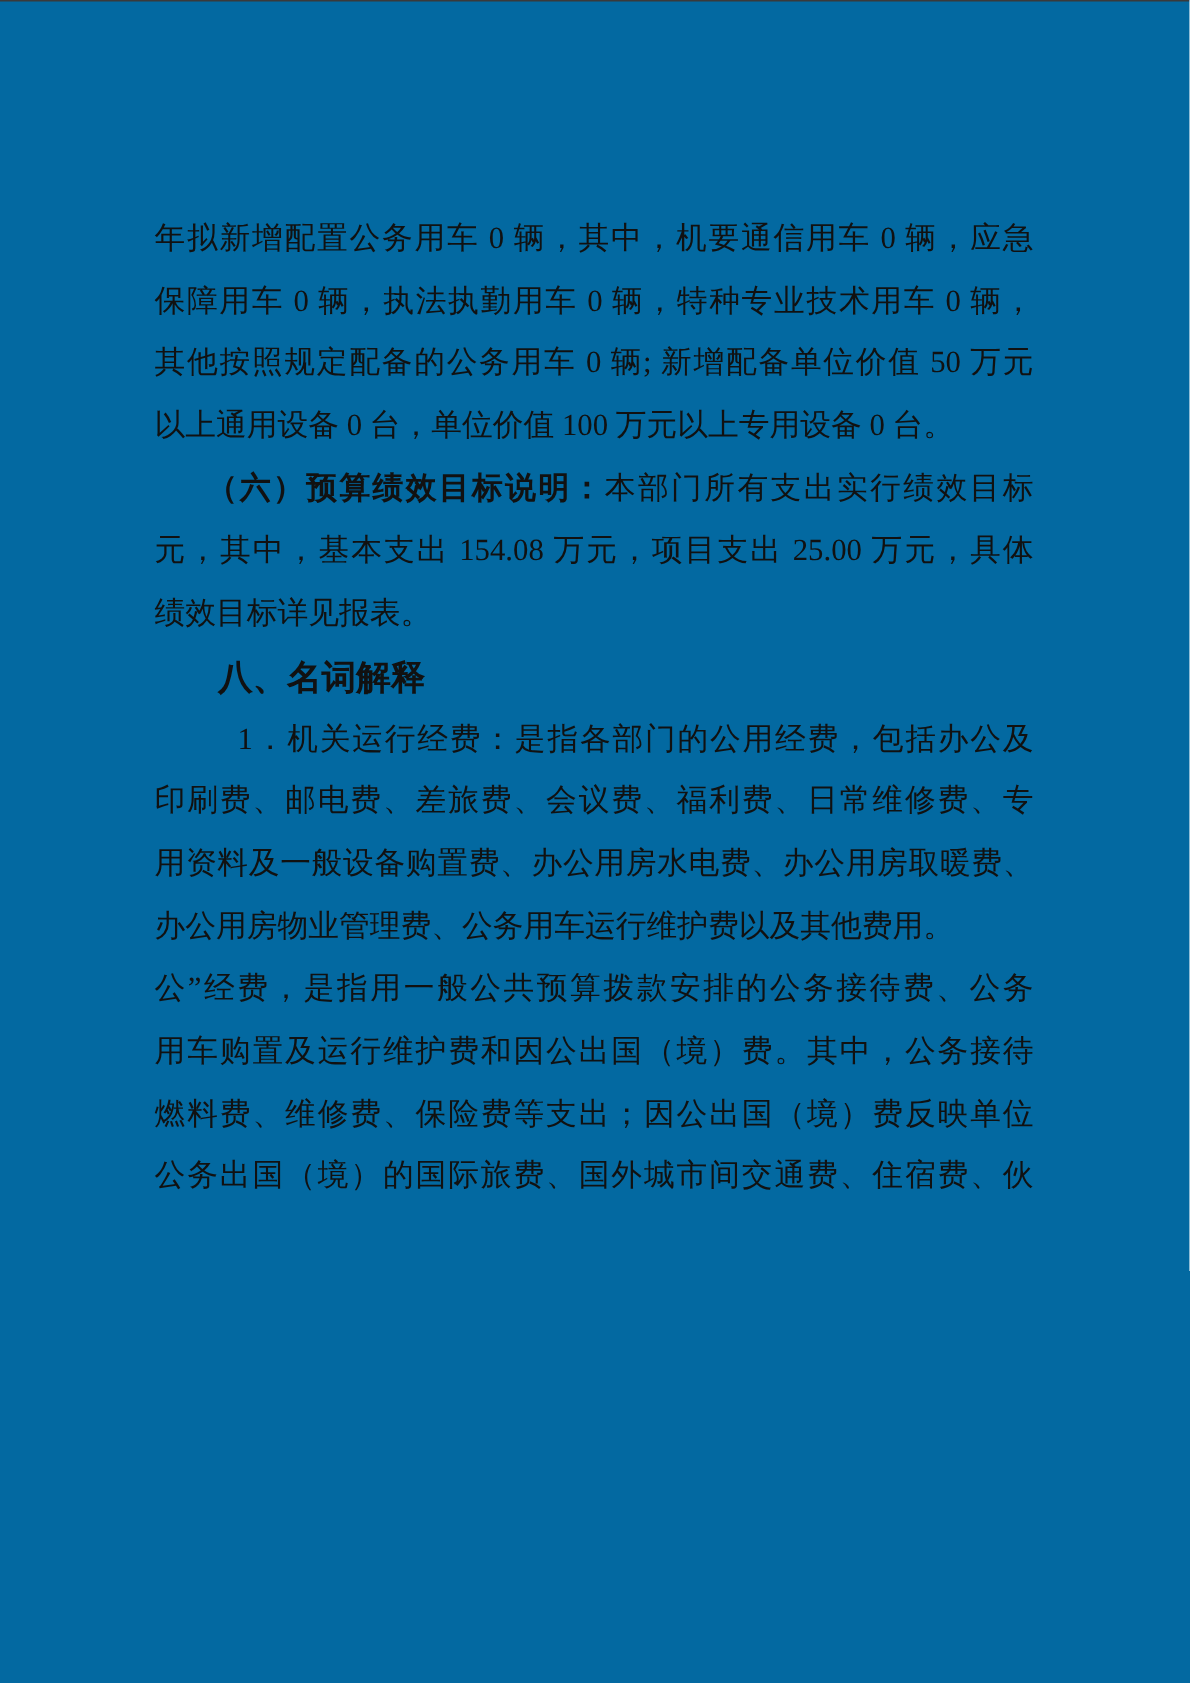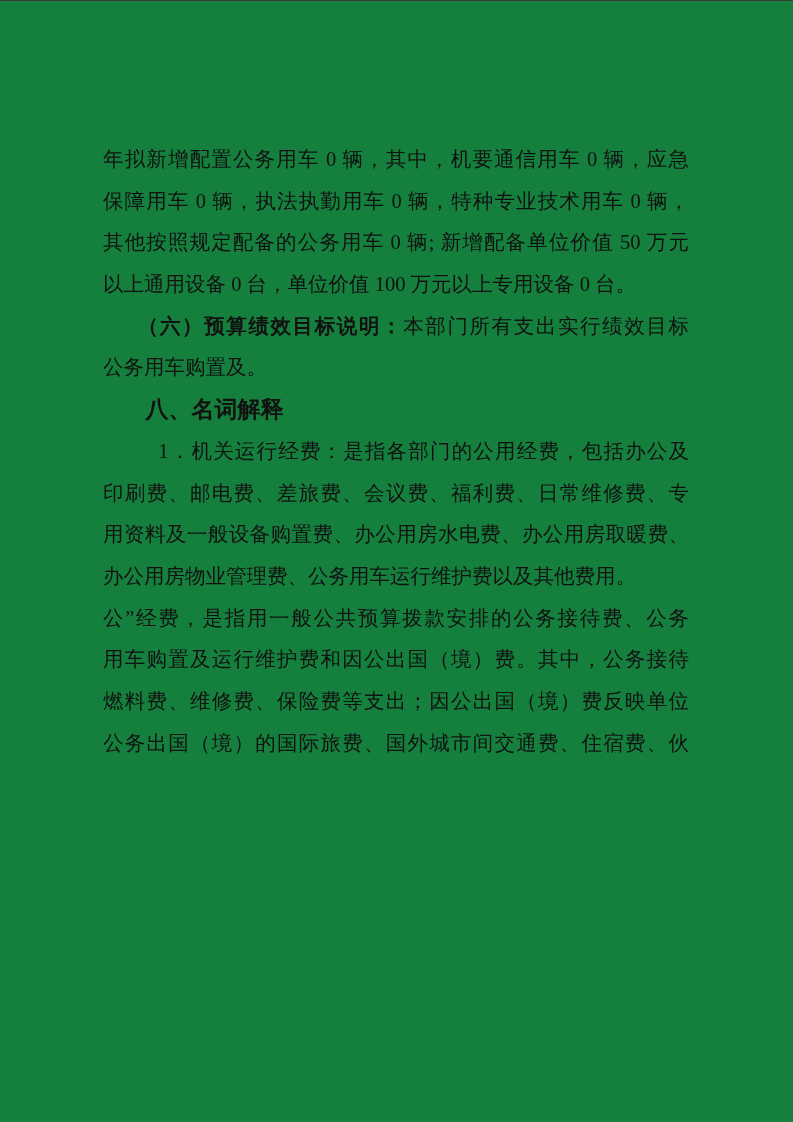--- a/index.html
+++ b/index.html
@@ -4,21 +4,21 @@
 <style>
   html, body {
     margin: 0;
     padding: 0;
     background: #ffffff;
   }
   .page {
     position: relative;
     width: 793px;
     height: 1122px;
-    background: #15803d;
+    background: #0369a1;
     overflow: hidden;
     font-family: "Liberation Serif", "DejaVu Serif", serif;
     color: #111111;
   }
   .top-edge {
     position: absolute;
     top: 0; left: 0;
     width: 100%;
     height: 1px;
     background: #3a3a3a;
@@ -56,21 +56,22 @@
   <div class="top-edge"></div>
   <div class="doc">
       <div class="block p">
         <div class="line"><span>年拟新增配置公务用车 0 辆，其中，机要通信用车 0 辆，应急</span></div>
         <div class="line"><span>保障用车 0 辆，执法执勤用车 0 辆，特种专业技术用车 0 辆，</span></div>
         <div class="line"><span>其他按照规定配备的公务用车 0 辆; 新增配备单位价值 50 万元</span></div>
         <div class="line last"><span>以上通用设备 0 台，单位价值 100 万元以上专用设备 0 台。</span></div>
       </div>
       <div class="block p">
         <div class="line" style="text-indent: 1.7em;"><span class="bold">（六）预算绩效目标说明：</span><span>本部门所有支出实行绩效目标</span></div>
-        <div class="line last"><span>公务用车购置及。</span></div>
+        <div class="line"><span>元，其中，基本支出 154.08 万元，项目支出 25.00 万元，具体</span></div>
+        <div class="line last"><span>绩效目标详见报表。</span></div>
       </div>
       <div class="block h">
         <div class="line last" style="text-indent: 1.85em;"><span class="bold">八、名词解释</span></div>
       </div>
       <div class="block p">
         <div class="line" style="text-indent: 2.7em;"><span>1．机关运行经费：是指各部门的公用经费，包括办公及</span></div>
         <div class="line"><span>印刷费、邮电费、差旅费、会议费、福利费、日常维修费、专</span></div>
         <div class="line"><span>用资料及一般设备购置费、办公用房水电费、办公用房取暖费、</span></div>
         <div class="line last"><span>办公用房物业管理费、公务用车运行维护费以及其他费用。</span></div>
       </div>

